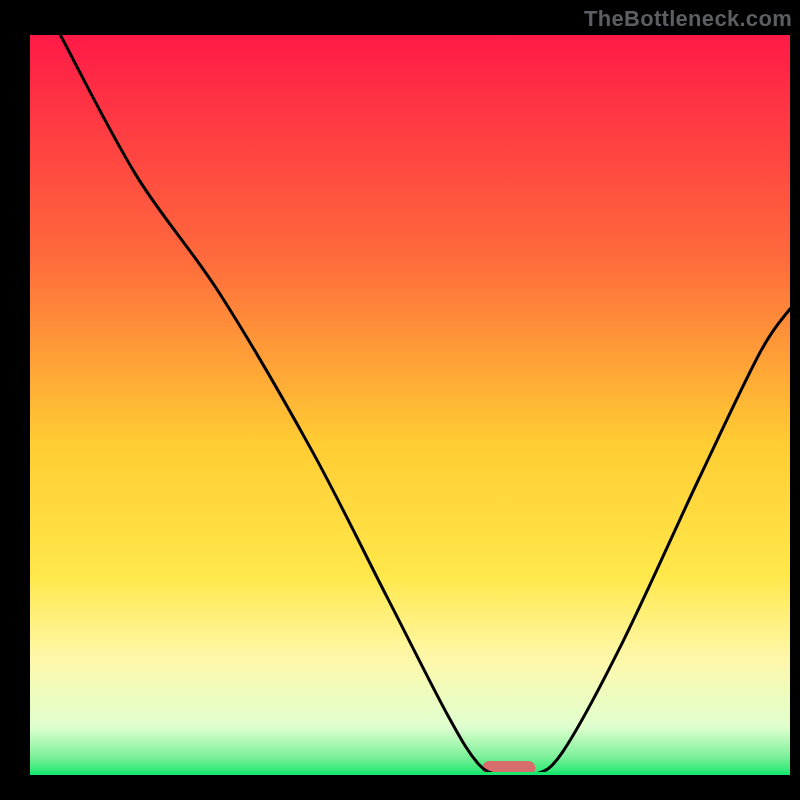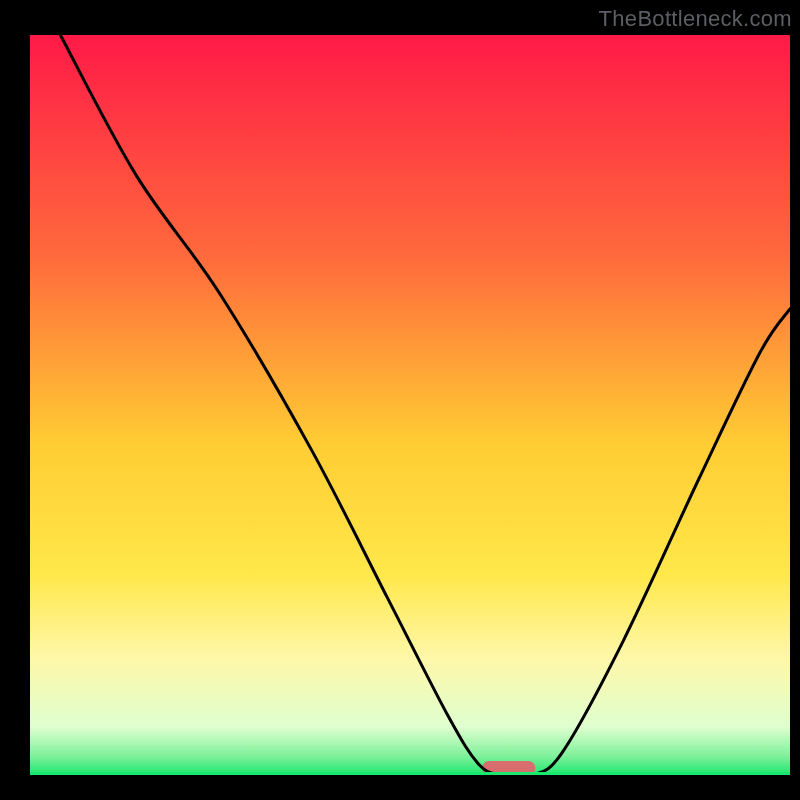--- a/index.html
+++ b/index.html
@@ -14,21 +14,21 @@
     position: relative;
     width: 800px;
     height: 800px;
   }
   .watermark {
     position: absolute;
     top: 6px;
     right: 8px;
     font-family: Arial, Helvetica, sans-serif;
     font-size: 22px;
-    font-weight: 400;
+    font-weight: 700;
     color: #5b5e63;
     letter-spacing: 0.3px;
     z-index: 3;
     pointer-events: none;
   }
   svg {
     position: absolute;
     top: 0;
     left: 0;
   }

